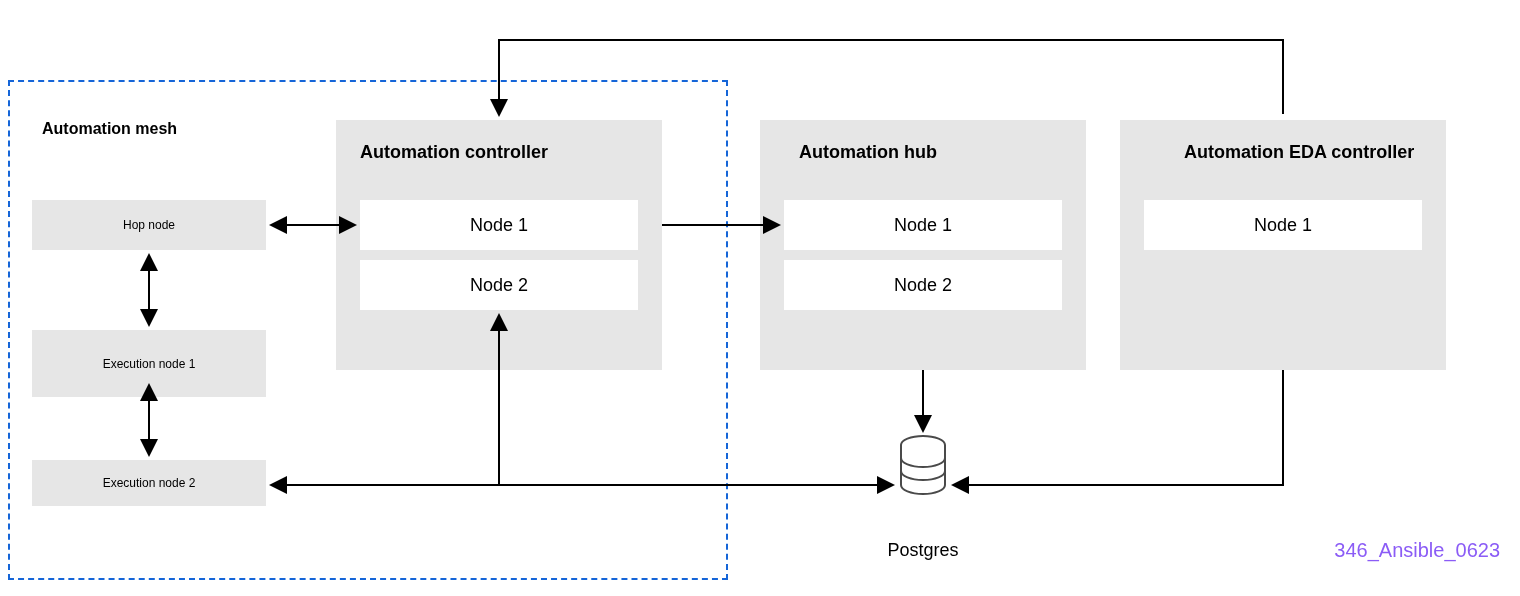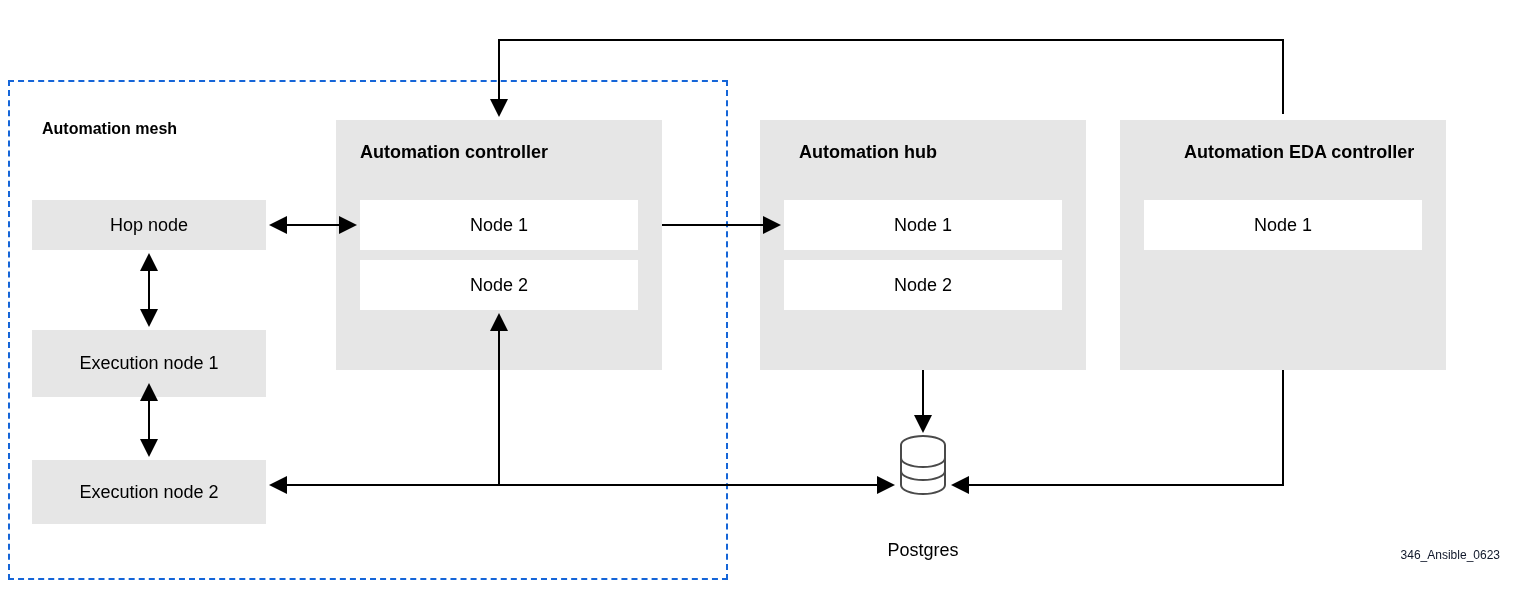--- a/index.html
+++ b/index.html
@@ -28,42 +28,42 @@
     align-items: center;
     justify-content: center;
     font-size: 18px;
   }
   .small-node {
     position: absolute;
     background: #e6e6e6;
     display: flex;
     align-items: center;
     justify-content: center;
-    font-size: 18px;
+    font-size: 12px;
   }
   .title {
     position: absolute;
     font-weight: bold;
     font-size: 16px;
   }
   .box-title {
     position: absolute;
     font-weight: bold;
     font-size: 18px;
   }
   .db-label {
     position: absolute;
     font-size: 18px;
     text-align: center;
     margin-top: 32px;
   }
   .watermark {
     position: absolute;
-    color: #0f172a;
-    font-size: 12px;
+    color: #8b5cf6;
+    font-size: 20px;
   }
   svg.lines {
     position: absolute;
     left: 0; top: 0;
     width: 1520px;
     height: 596px;
     pointer-events: none;
   }
   .db-icon {
     position: absolute;
@@ -75,21 +75,21 @@
 <div class="mesh-container" style="left:8px; top:80px; width:720px; height:500px;"></div>
 
 <div class="title" style="left:42px; top:120px;">Automation mesh</div>
 
 <div class="small-node" style="left:32px; top:200px; width:234px; height:50px;">
   <span>Hop node</span>
 </div>
 <div class="small-node" style="left:32px; top:330px; width:234px; height:67px;">
   <span>Execution node 1</span>
 </div>
-<div class="small-node" style="left:32px; top:460px; width:234px; height:64px;">
+<div class="small-node" style="left:32px; top:460px; width:234px; height:46px;">
   <span>Execution node 2</span>
 </div>
 
 <div class="grey-box" style="left:336px; top:120px; width:326px; height:250px;"></div>
 <div class="box-title" style="left:360px; top:142px;">Automation controller</div>
 <div class="node-box" style="left:360px; top:200px; width:278px; height:50px;">
   <span>Node 1</span>
 </div>
 <div class="node-box" style="left:360px; top:260px; width:278px; height:50px;">
   <span>Node 2</span>

